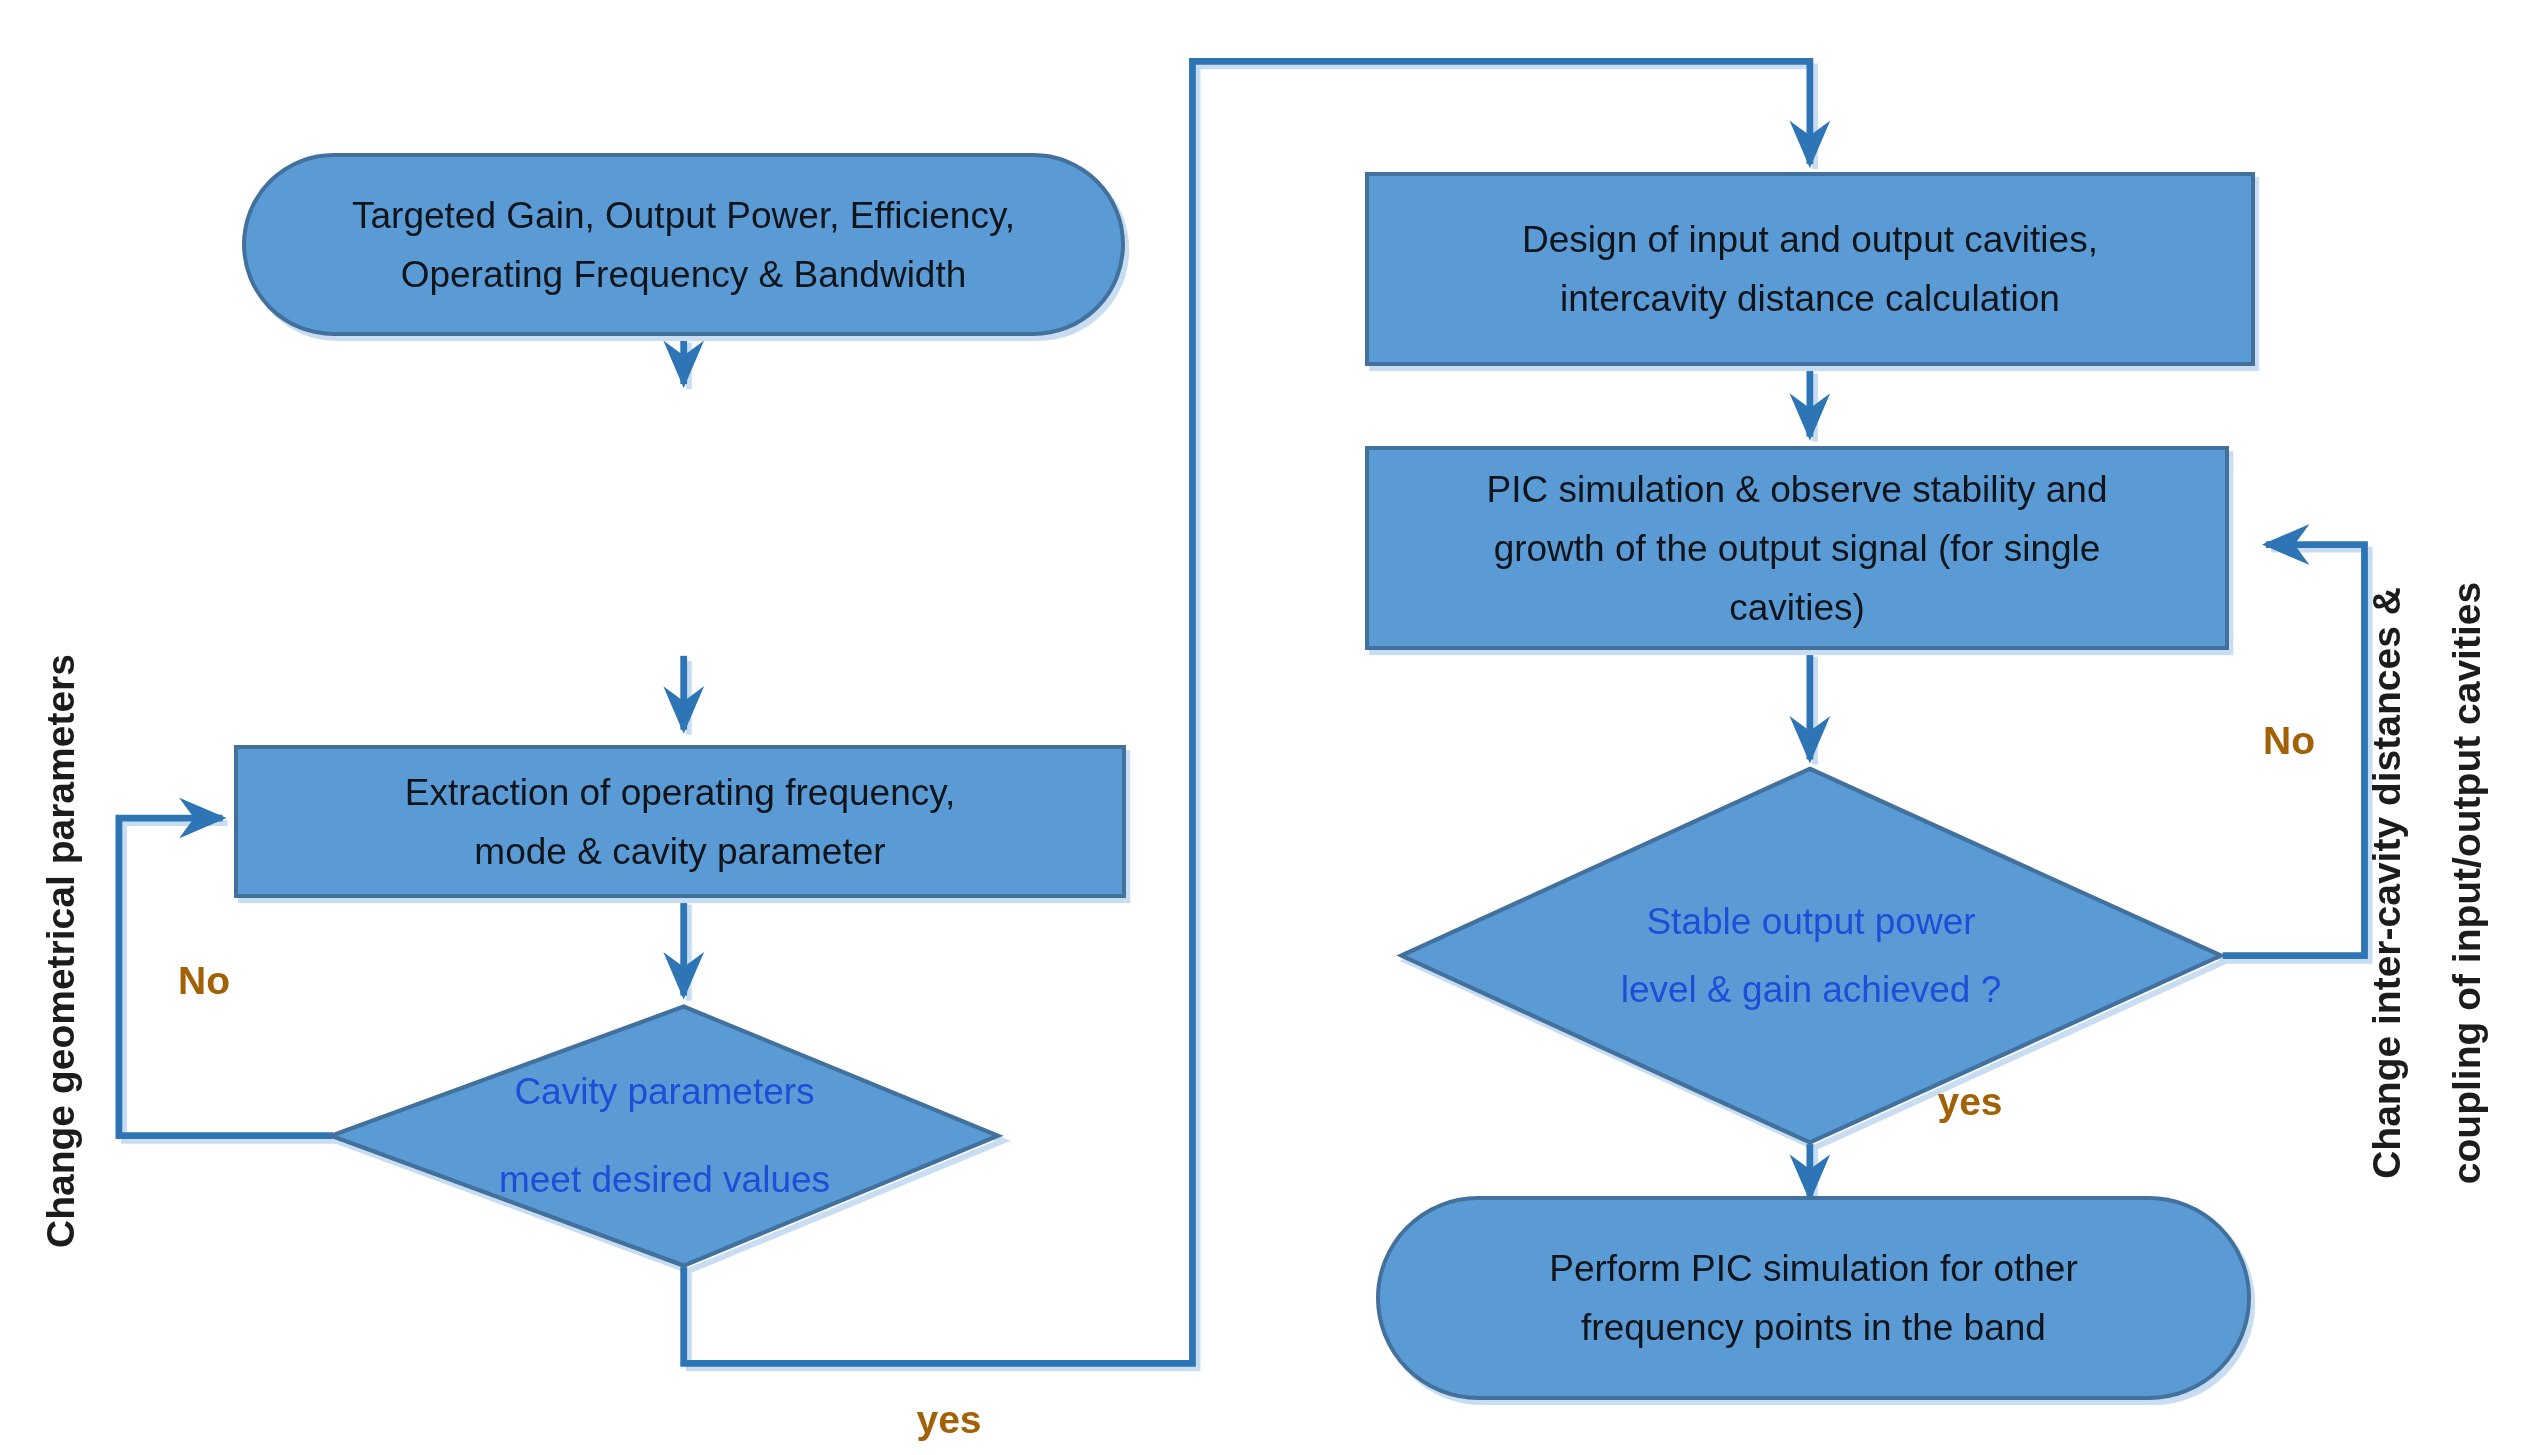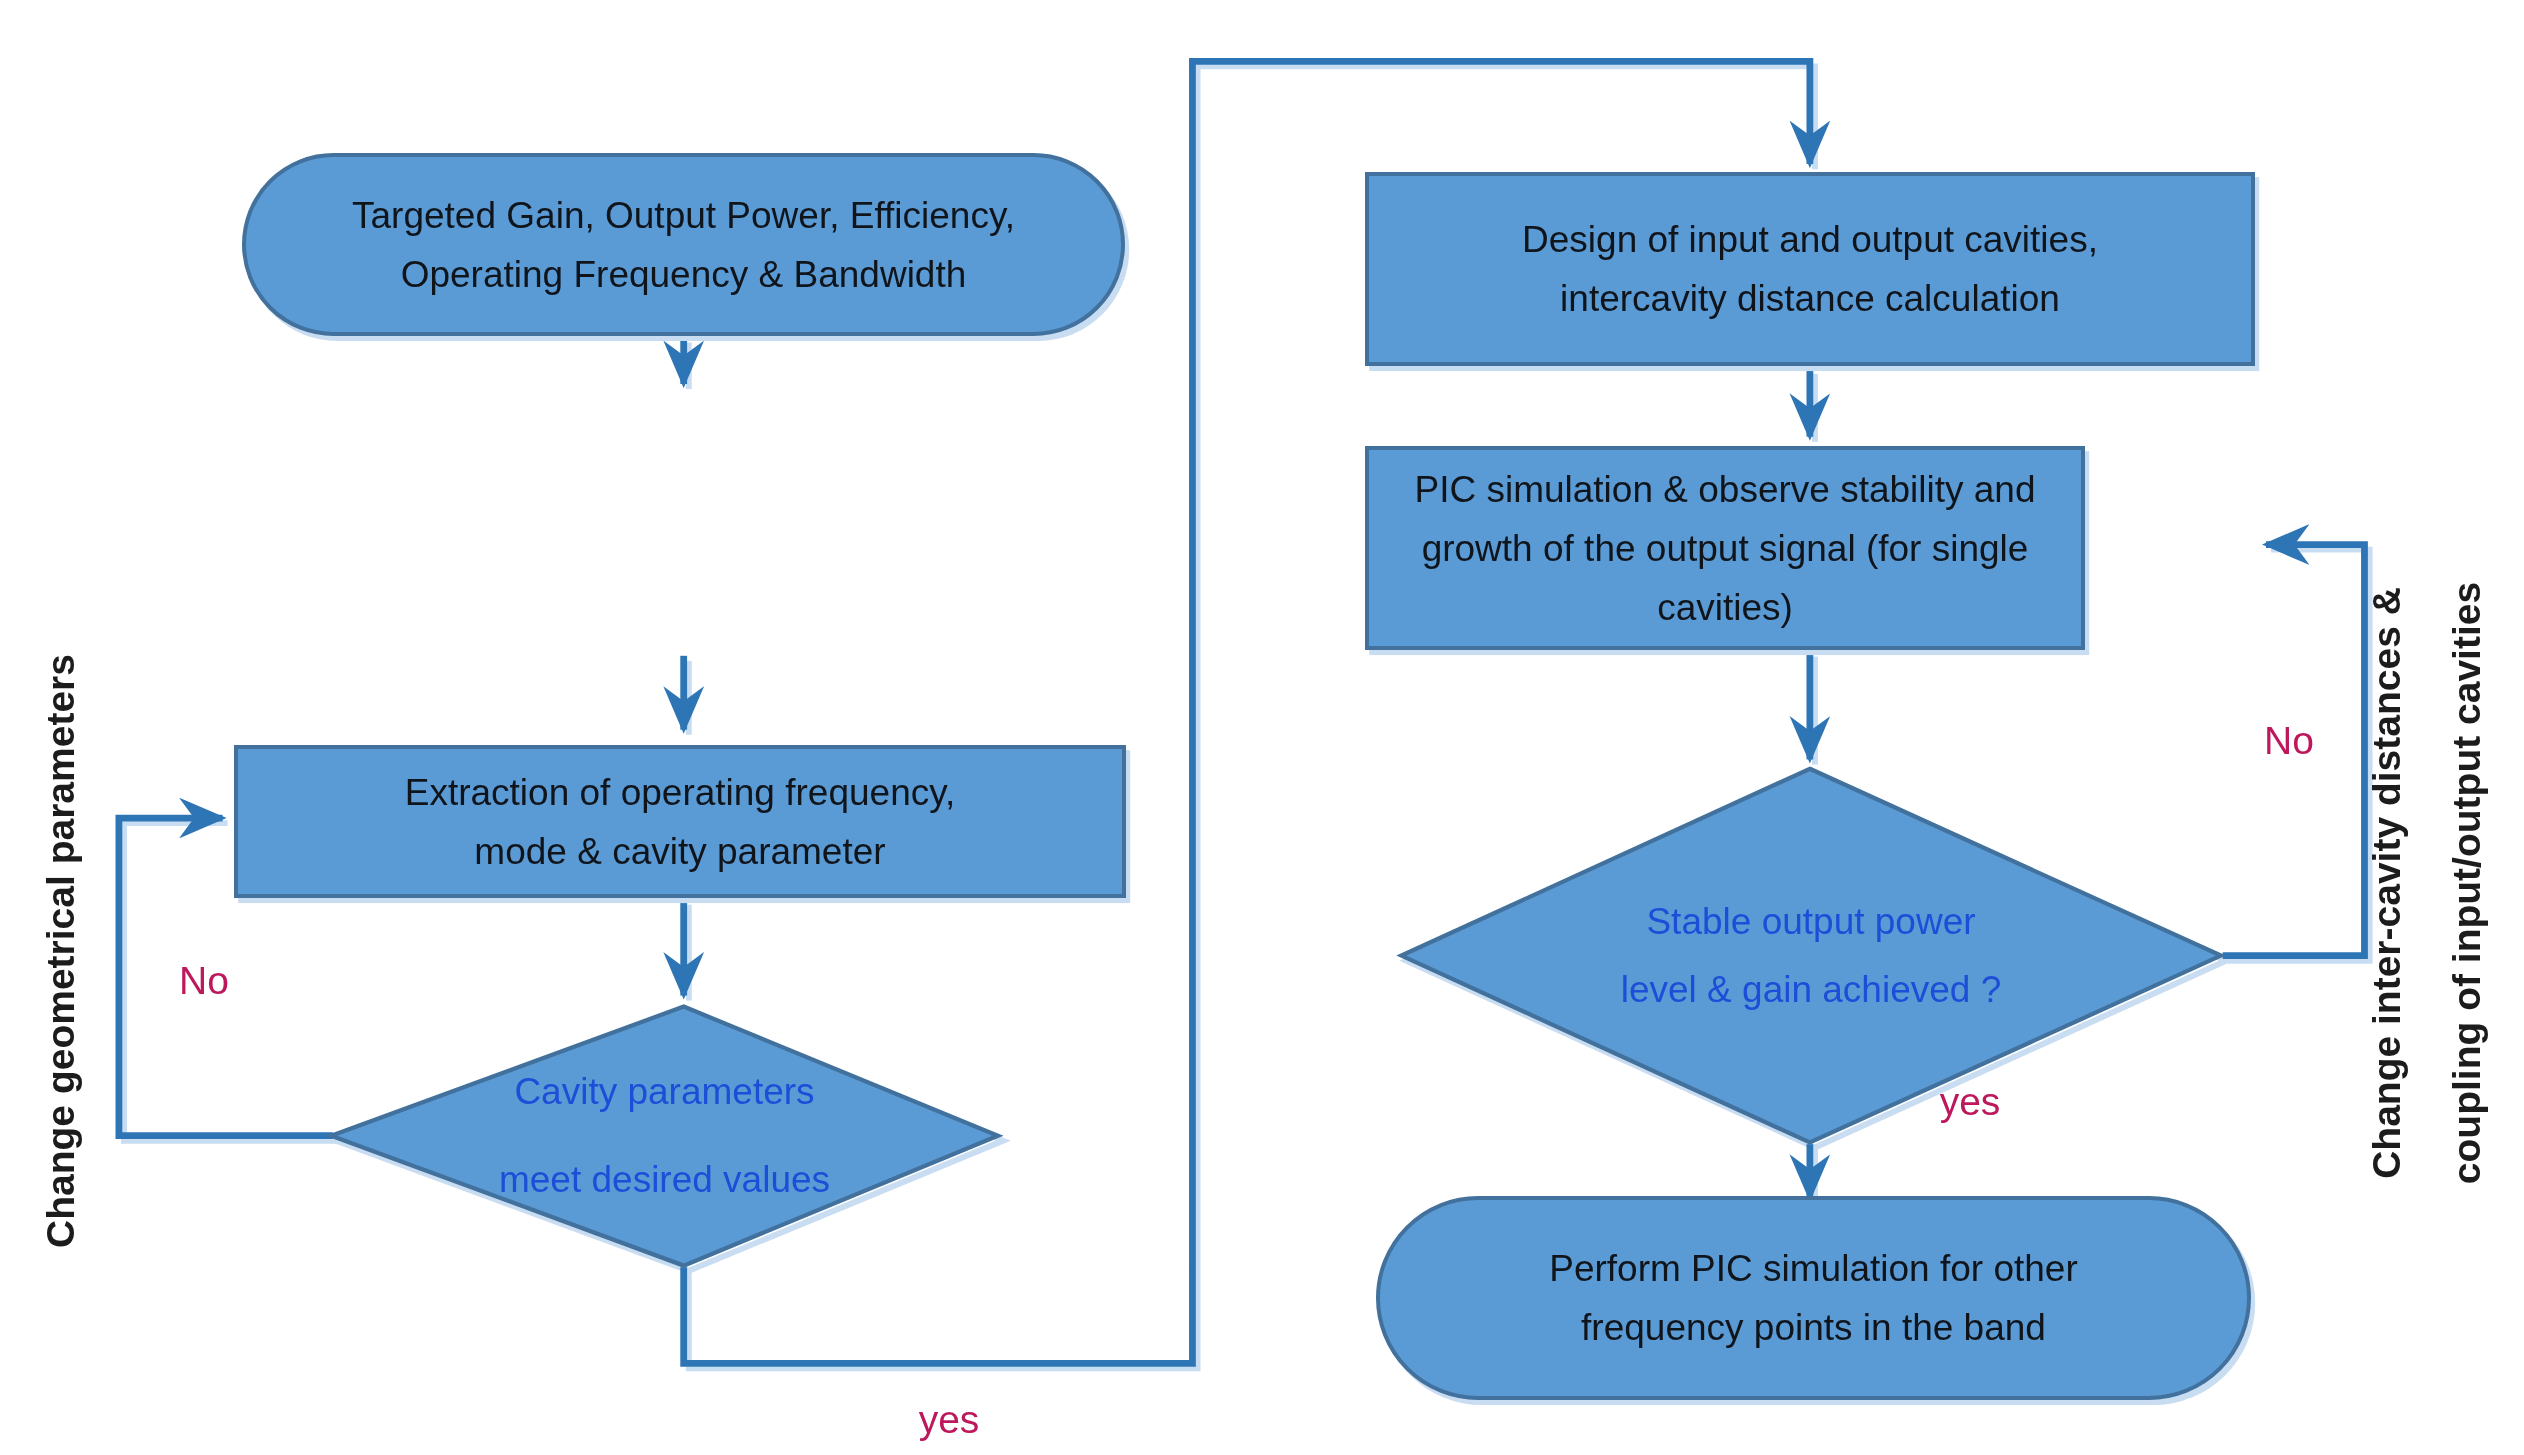--- a/index.html
+++ b/index.html
@@ -18,21 +18,21 @@
     box-shadow:4.2px 5.1px 0 #c9ddf2;
   }
   .dtext{
     position:absolute;display:flex;flex-direction:column;align-items:center;
     justify-content:center;text-align:center;color:#1d4ed8;
     font-size:37px;line-height:68px;
   }
   .tline{white-space:nowrap;}
   .branch-label{
     position:absolute;transform:translate(-50%,-50%);
-    font-size:39px;font-weight:400;color:#be185d;white-space:nowrap;
+    font-size:39px;font-weight:700;color:#a16207;white-space:nowrap;
   }
   .rot-note{
     position:absolute;transform:translate(-50%,-50%) rotate(-90deg);
     font-size:39px;font-weight:600;color:#1c1c1c;text-align:center;
     white-space:nowrap;line-height:80px;
   }
 </style>
 </head>
 <body>
 
@@ -89,21 +89,21 @@
   <div class="dtext" style="left:331px;top:1006px;width:667px;height:259px;gap:20px;">
     <div class="tline">Cavity parameters</div>
     <div class="tline">meet desired values</div>
   </div>
 
   <div class="node" style="left:1365px;top:172px;width:890px;height:194px;">
     <div class="tline">Design of input and output cavities,</div>
     <div class="tline">intercavity distance calculation</div>
   </div>
 
-  <div class="node" style="left:1365px;top:446px;width:720px;height:204px;">
+  <div class="node" style="left:1365px;top:446px;width:864px;height:204px;">
     <div class="tline">PIC simulation &amp; observe stability and</div>
     <div class="tline">growth of the output signal (for single</div>
     <div class="tline">cavities)</div>
   </div>
 
   <div class="dtext" style="left:1401px;top:769px;width:820px;height:374px;">
     <div class="tline">Stable output power</div>
     <div class="tline">level &amp; gain achieved ?</div>
   </div>
 

